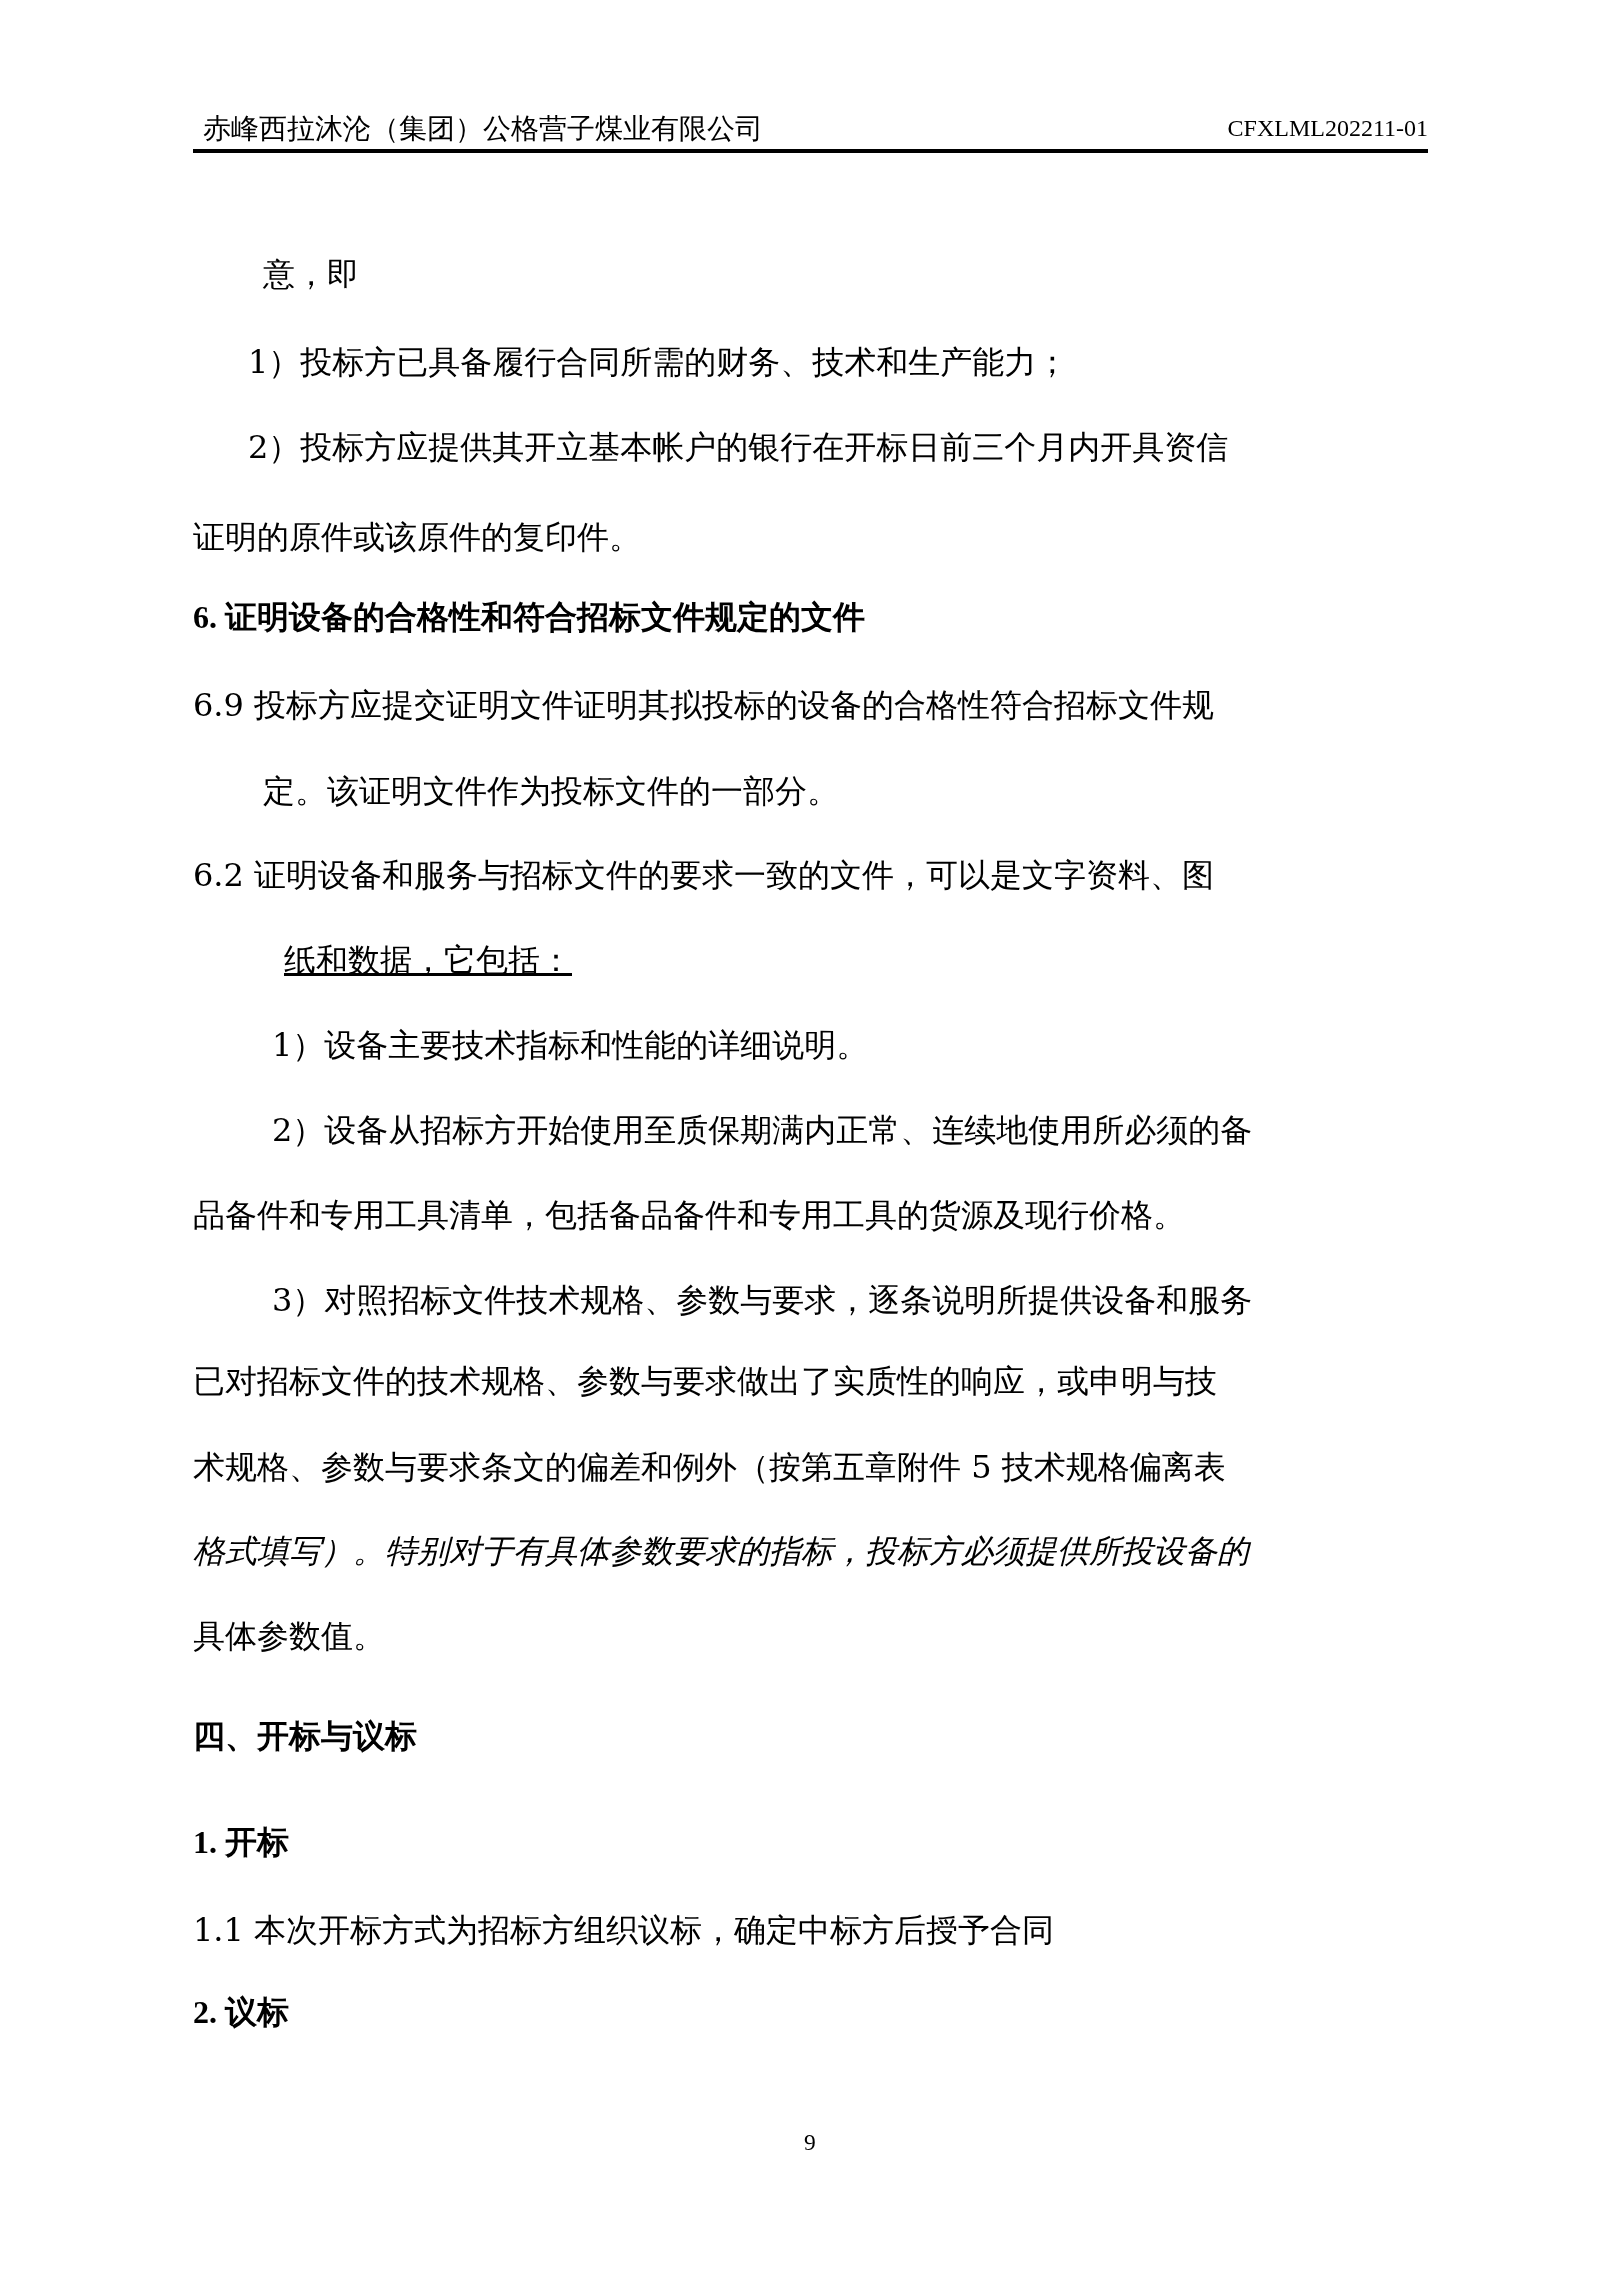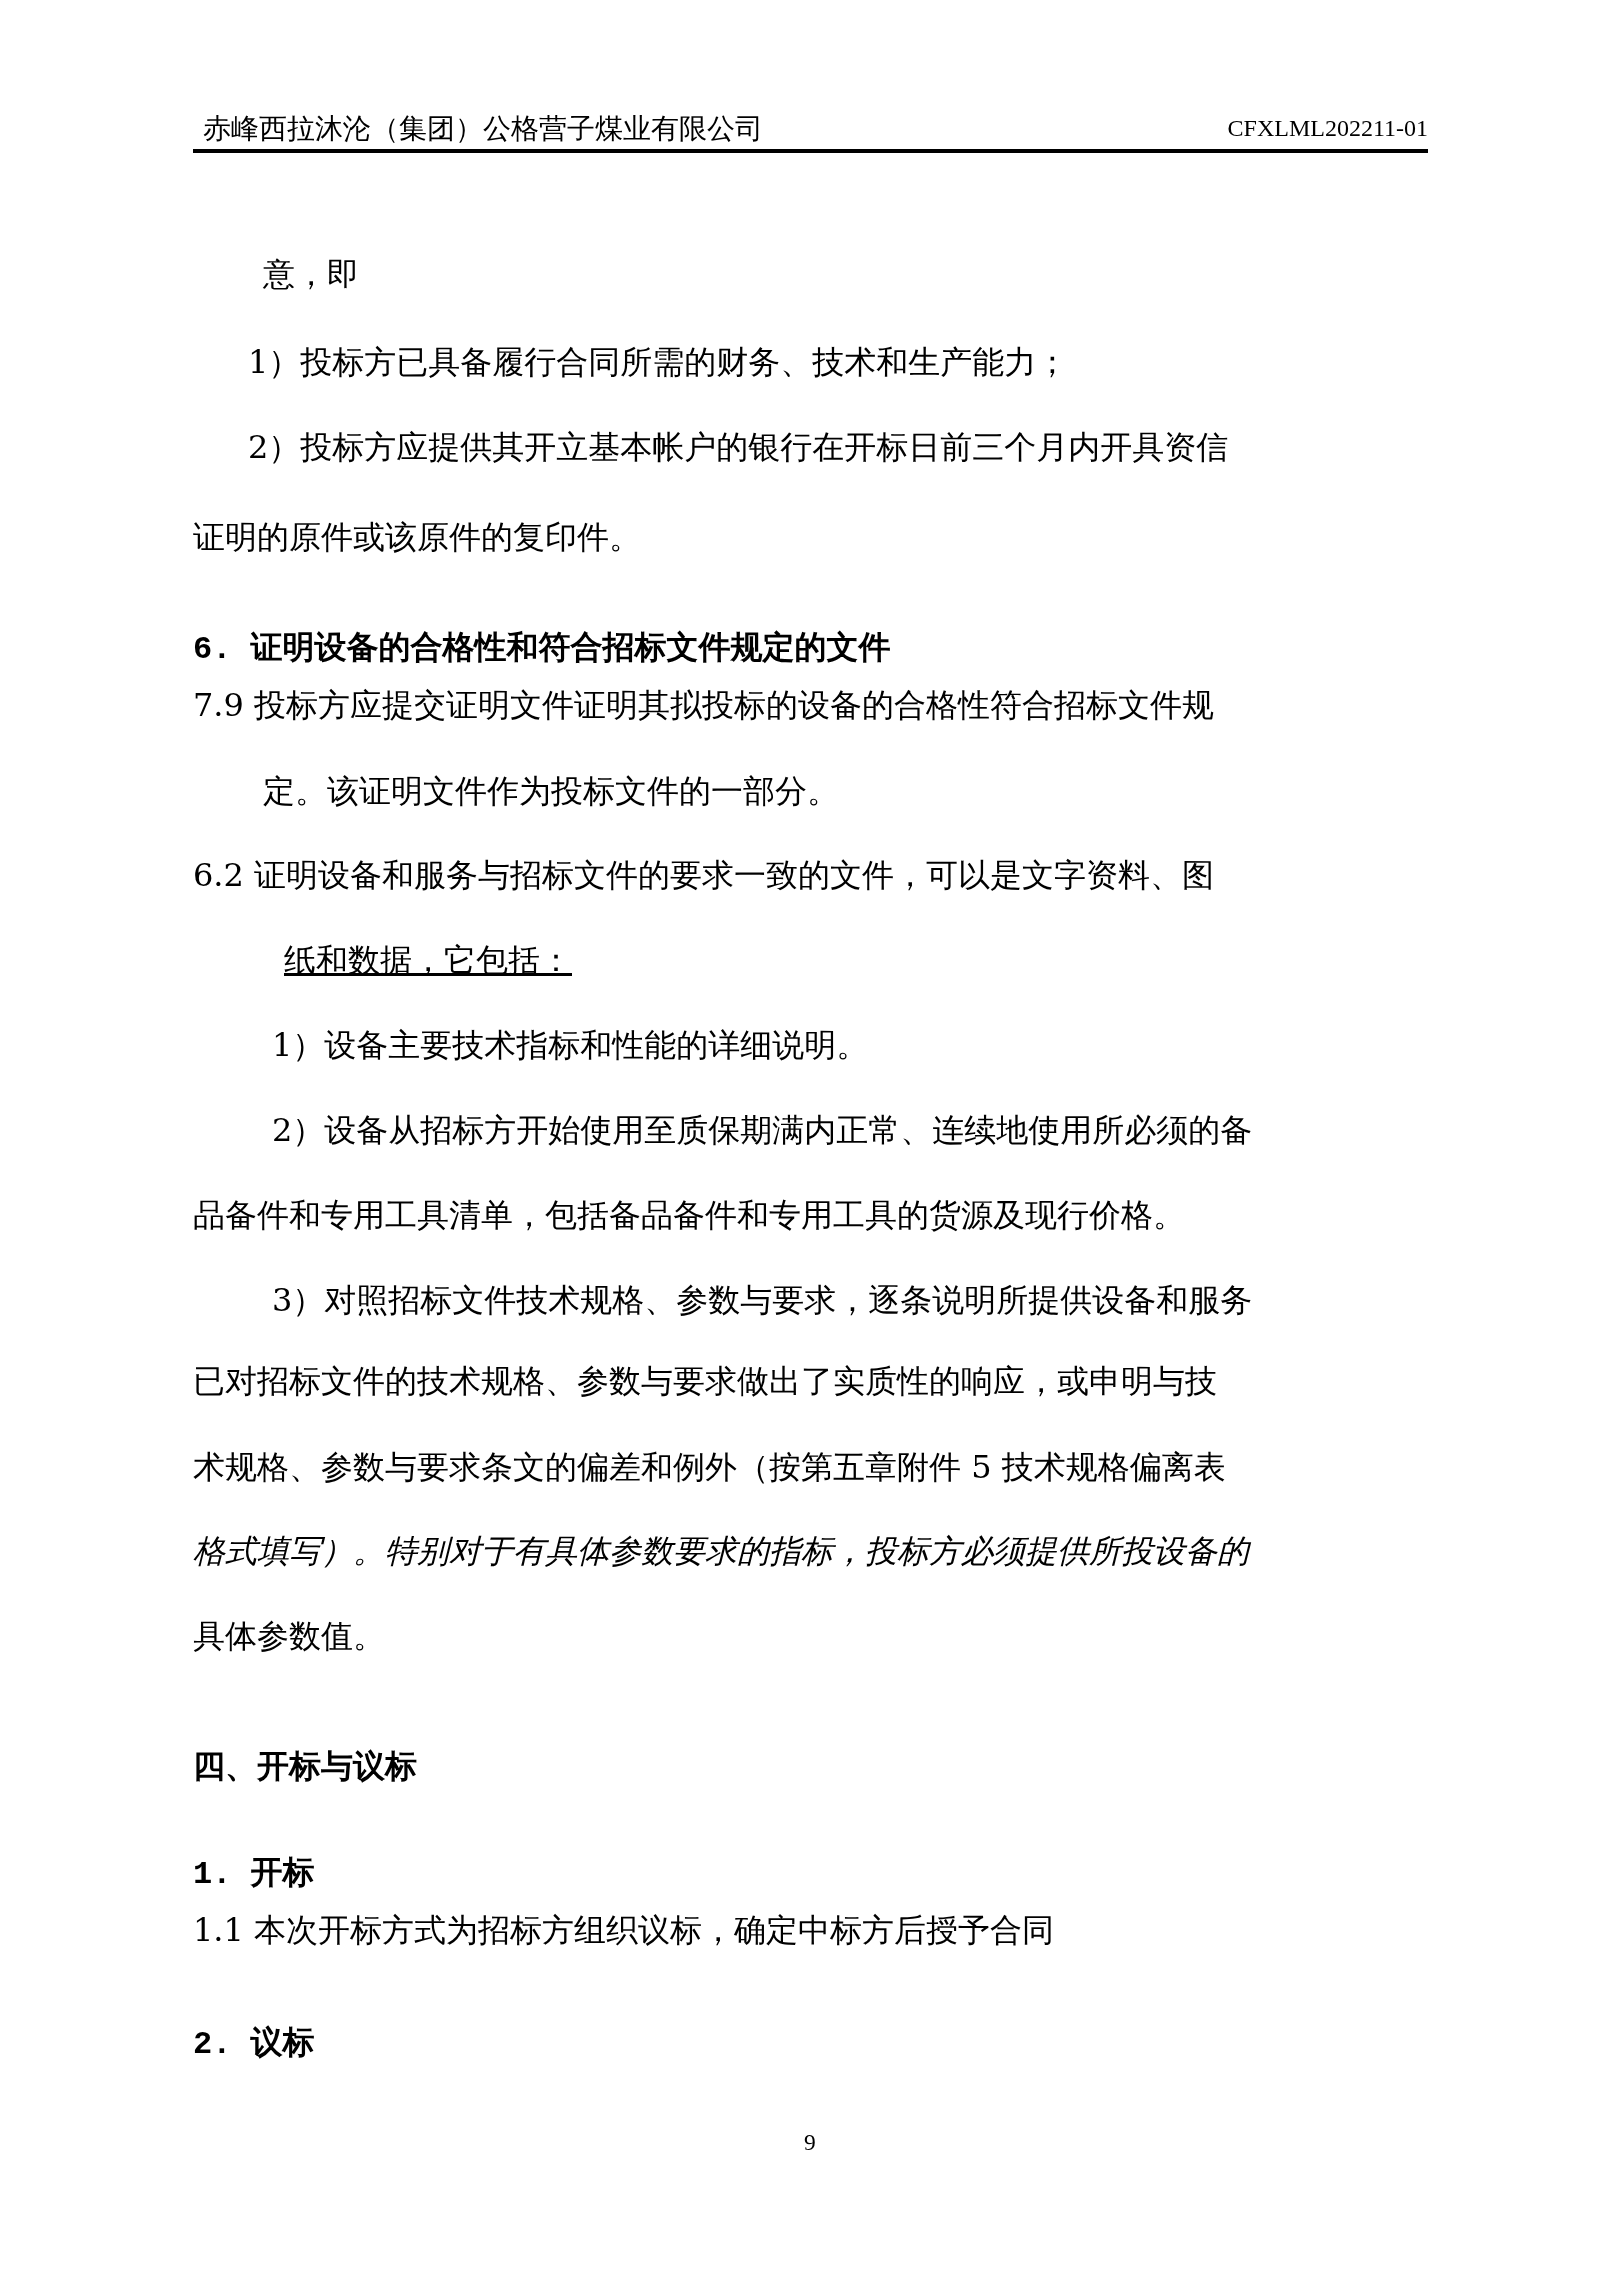--- a/index.html
+++ b/index.html
@@ -4,40 +4,40 @@
 <style>
   html, body { margin: 0; padding: 0; background: #ffffff; }
   body { width: 1620px; height: 2293px; position: relative; overflow: hidden;
          font-family: "DejaVu Serif", "Liberation Serif", serif; color: #000; }
   .header-left { position: absolute; left: 203px; top: 116px; font-size: 28px; line-height: 25.5px;
                  font-family: "DejaVu Serif", "Liberation Serif", serif; }
   .header-right { position: absolute; right: 192px; top: 116px; font-size: 24px; line-height: 25.5px;
                   font-family: "Liberation Serif", serif; }
   .header-rule { position: absolute; left: 193px; width: 1235px; top: 149px; height: 3.9px; background: #000; }
   .line { position: absolute; font-size: 32px; line-height: 39px; white-space: nowrap; letter-spacing: 0px; }
-  .heading { font-family: Liberation Mono, monospace; font-weight: bold; margin-top: 32px; }
+  .heading { font-family: Liberation Serif, serif; font-weight: bold; }
   .pagenum { position: absolute; left: 804px; top: 2129px; font-size: 23.5px; line-height: 27.4px;
              font-family: "Liberation Serif", serif; }
 </style>
 </head>
 <body>
 
 <div>
   <div class="header-left">赤峰西拉沐沦（集团）公格营子煤业有限公司</div>
   <div class="header-right">CFXLML202211-01</div>
   <div class="header-rule"></div>
 </div>
 
 <div>
   <div class="line" style="left:263px; top:255px;">意，即</div>
   <div class="line" style="left:248px; top:343px;">1）投标方已具备履行合同所需的财务、技术和生产能力；</div>
   <div class="line" style="left:248px; top:428px;">2）投标方应提供其开立基本帐户的银行在开标日前三个月内开具资信</div>
   <div class="line" style="left:193px; top:518px;">证明的原件或该原件的复印件。</div>
   <div class="line heading" style="left:193px; top:598px;">6. 证明设备的合格性和符合招标文件规定的文件</div>
-  <div class="line" style="left:193px; top:686px;">7.9 投标方应提交证明文件证明其拟投标的设备的合格性符合招标文件规</div>
+  <div class="line" style="left:193px; top:686px;">6.9 投标方应提交证明文件证明其拟投标的设备的合格性符合招标文件规</div>
   <div class="line" style="left:263px; top:772px;">定。该证明文件作为投标文件的一部分。</div>
   <div class="line" style="left:193px; top:856px;">6.2 证明设备和服务与招标文件的要求一致的文件，可以是文字资料、图</div>
   <div class="line" style="left:284px; top:941px;text-decoration:underline;">纸和数据，它包括：</div>
   <div class="line" style="left:272px; top:1026px;">1）设备主要技术指标和性能的详细说明。</div>
   <div class="line" style="left:272px; top:1111px;">2）设备从招标方开始使用至质保期满内正常、连续地使用所必须的备</div>
   <div class="line" style="left:193px; top:1196px;">品备件和专用工具清单，包括备品备件和专用工具的货源及现行价格。</div>
   <div class="line" style="left:272px; top:1281px;">3）对照招标文件技术规格、参数与要求，逐条说明所提供设备和服务</div>
   <div class="line" style="left:193px; top:1362px;">已对招标文件的技术规格、参数与要求做出了实质性的响应，或申明与技</div>
   <div class="line" style="left:193px; top:1448px;">术规格、参数与要求条文的偏差和例外（按第五章附件 5 技术规格偏离表</div>
   <div class="line" style="left:193px; top:1532px;font-style:italic;">格式填写）。特别对于有具体参数要求的指标，投标方必须提供所投设备的</div>

